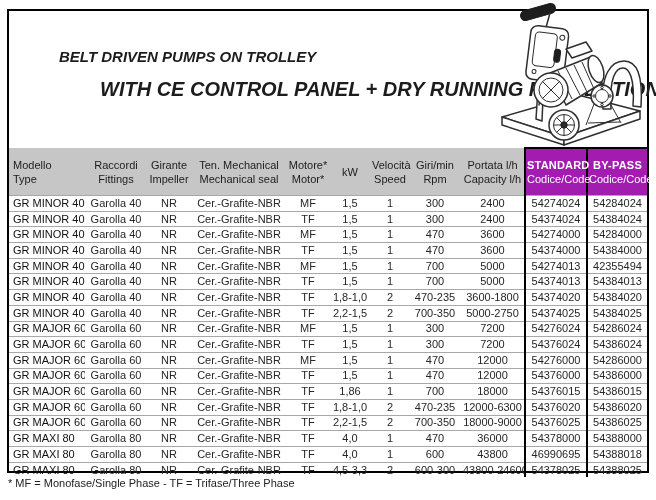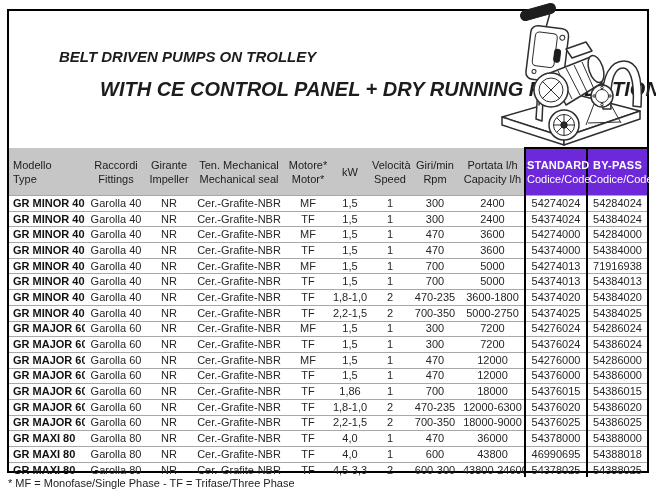--- a/index.html
+++ b/index.html
@@ -12,27 +12,27 @@
        font-size:15px;font-weight:bold;font-style:italic;white-space:nowrap;margin-left:41px;}
   .title-line2{position:absolute;left:100px;top:78px;width:520px;
        font-size:20px;font-weight:bold;font-style:italic;white-space:nowrap;}
   .illustration{position:absolute;left:490px;top:1px;width:158px;height:145px;}
   table.spec{position:absolute;left:9px;top:147px;width:638px;
        border-collapse:collapse;table-layout:fixed;font-size:11px;}
   thead th{background:#c6c6c6;font-weight:normal;height:42px;padding:2px 1px;
        line-height:14px;vertical-align:middle;text-align:center;}
   thead th .hl1,thead th .hl2{display:block;}
   thead th.col-model{text-align:left;padding-left:4px;}
-  thead th.dark{background:#6d28d9;color:#fff;border-left:2px solid #000;
+  thead th.dark{background:#a21caf;color:#fff;border-left:2px solid #000;
        border-top:2px solid #000;}
   thead th.dark .hl1{font-weight:bold;letter-spacing:.2px;}
   thead th.dark.col-bypass{border-right:0;}
   tbody td{height:14.7px;padding:0 2px;line-height:13px;text-align:center;
        border-top:1px solid #a8a8a8;color:#262626;white-space:nowrap;overflow:hidden;}
-  tbody td.c-model{font-weight:bold;text-align:left;padding-left:4px;color:#111;}
+  tbody td.c-model{font-weight:normal;text-align:left;padding-left:4px;color:#111;}
   tbody td.c-std{border-left:2px solid #000;border-right:2px solid #000;}
   tbody td.c-byp{border-right:0;}
   .footnote{position:absolute;left:8px;top:477px;font-size:11px;color:#222;white-space:nowrap;}
   svg .ln{fill:#fff;stroke:#2e2e2e;stroke-width:1.5;stroke-linejoin:round;stroke-linecap:round;}
   svg .thin{fill:none;stroke:#2e2e2e;stroke-width:1;}
   svg .solid{fill:#1d1d1d;stroke:#1d1d1d;}
 </style>
 </head>
 <body>
 
@@ -212,21 +212,21 @@
         <td class="c-model">GR MINOR 40</td>
         <td>Garolla 40</td>
         <td>NR</td>
         <td>Cer.-Grafite-NBR</td>
         <td>MF</td>
         <td>1,5</td>
         <td>1</td>
         <td>700</td>
         <td>5000</td>
         <td class="c-std">54274013</td>
-        <td class="c-byp">71916938</td>
+        <td class="c-byp">42355494</td>
       </tr>
 
       <tr>
         <td class="c-model">GR MINOR 40</td>
         <td>Garolla 40</td>
         <td>NR</td>
         <td>Cer.-Grafite-NBR</td>
         <td>TF</td>
         <td>1,5</td>
         <td>1</td>

